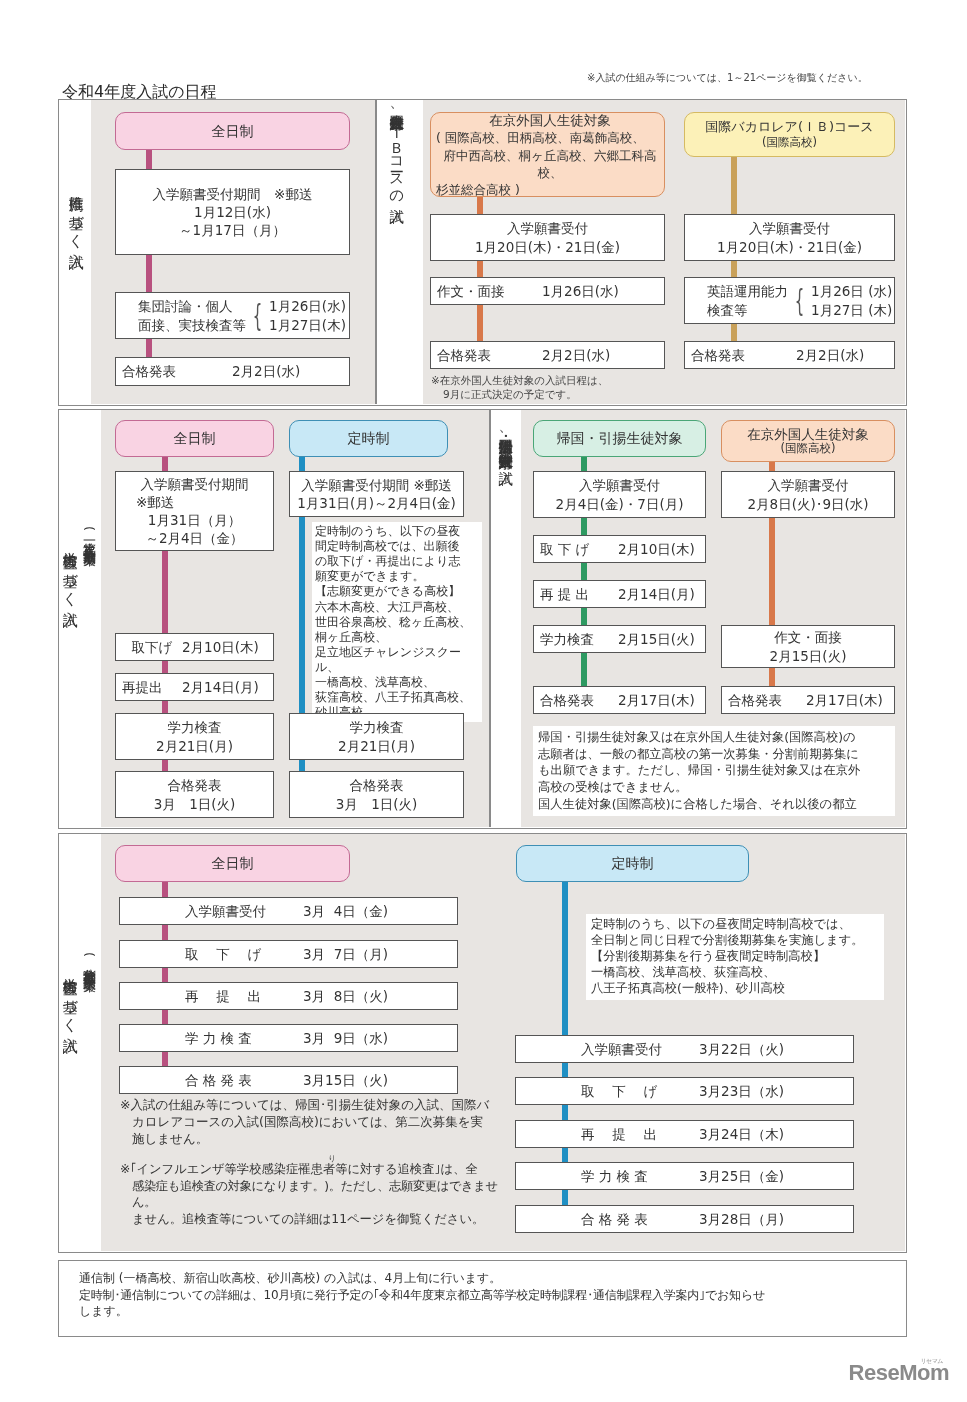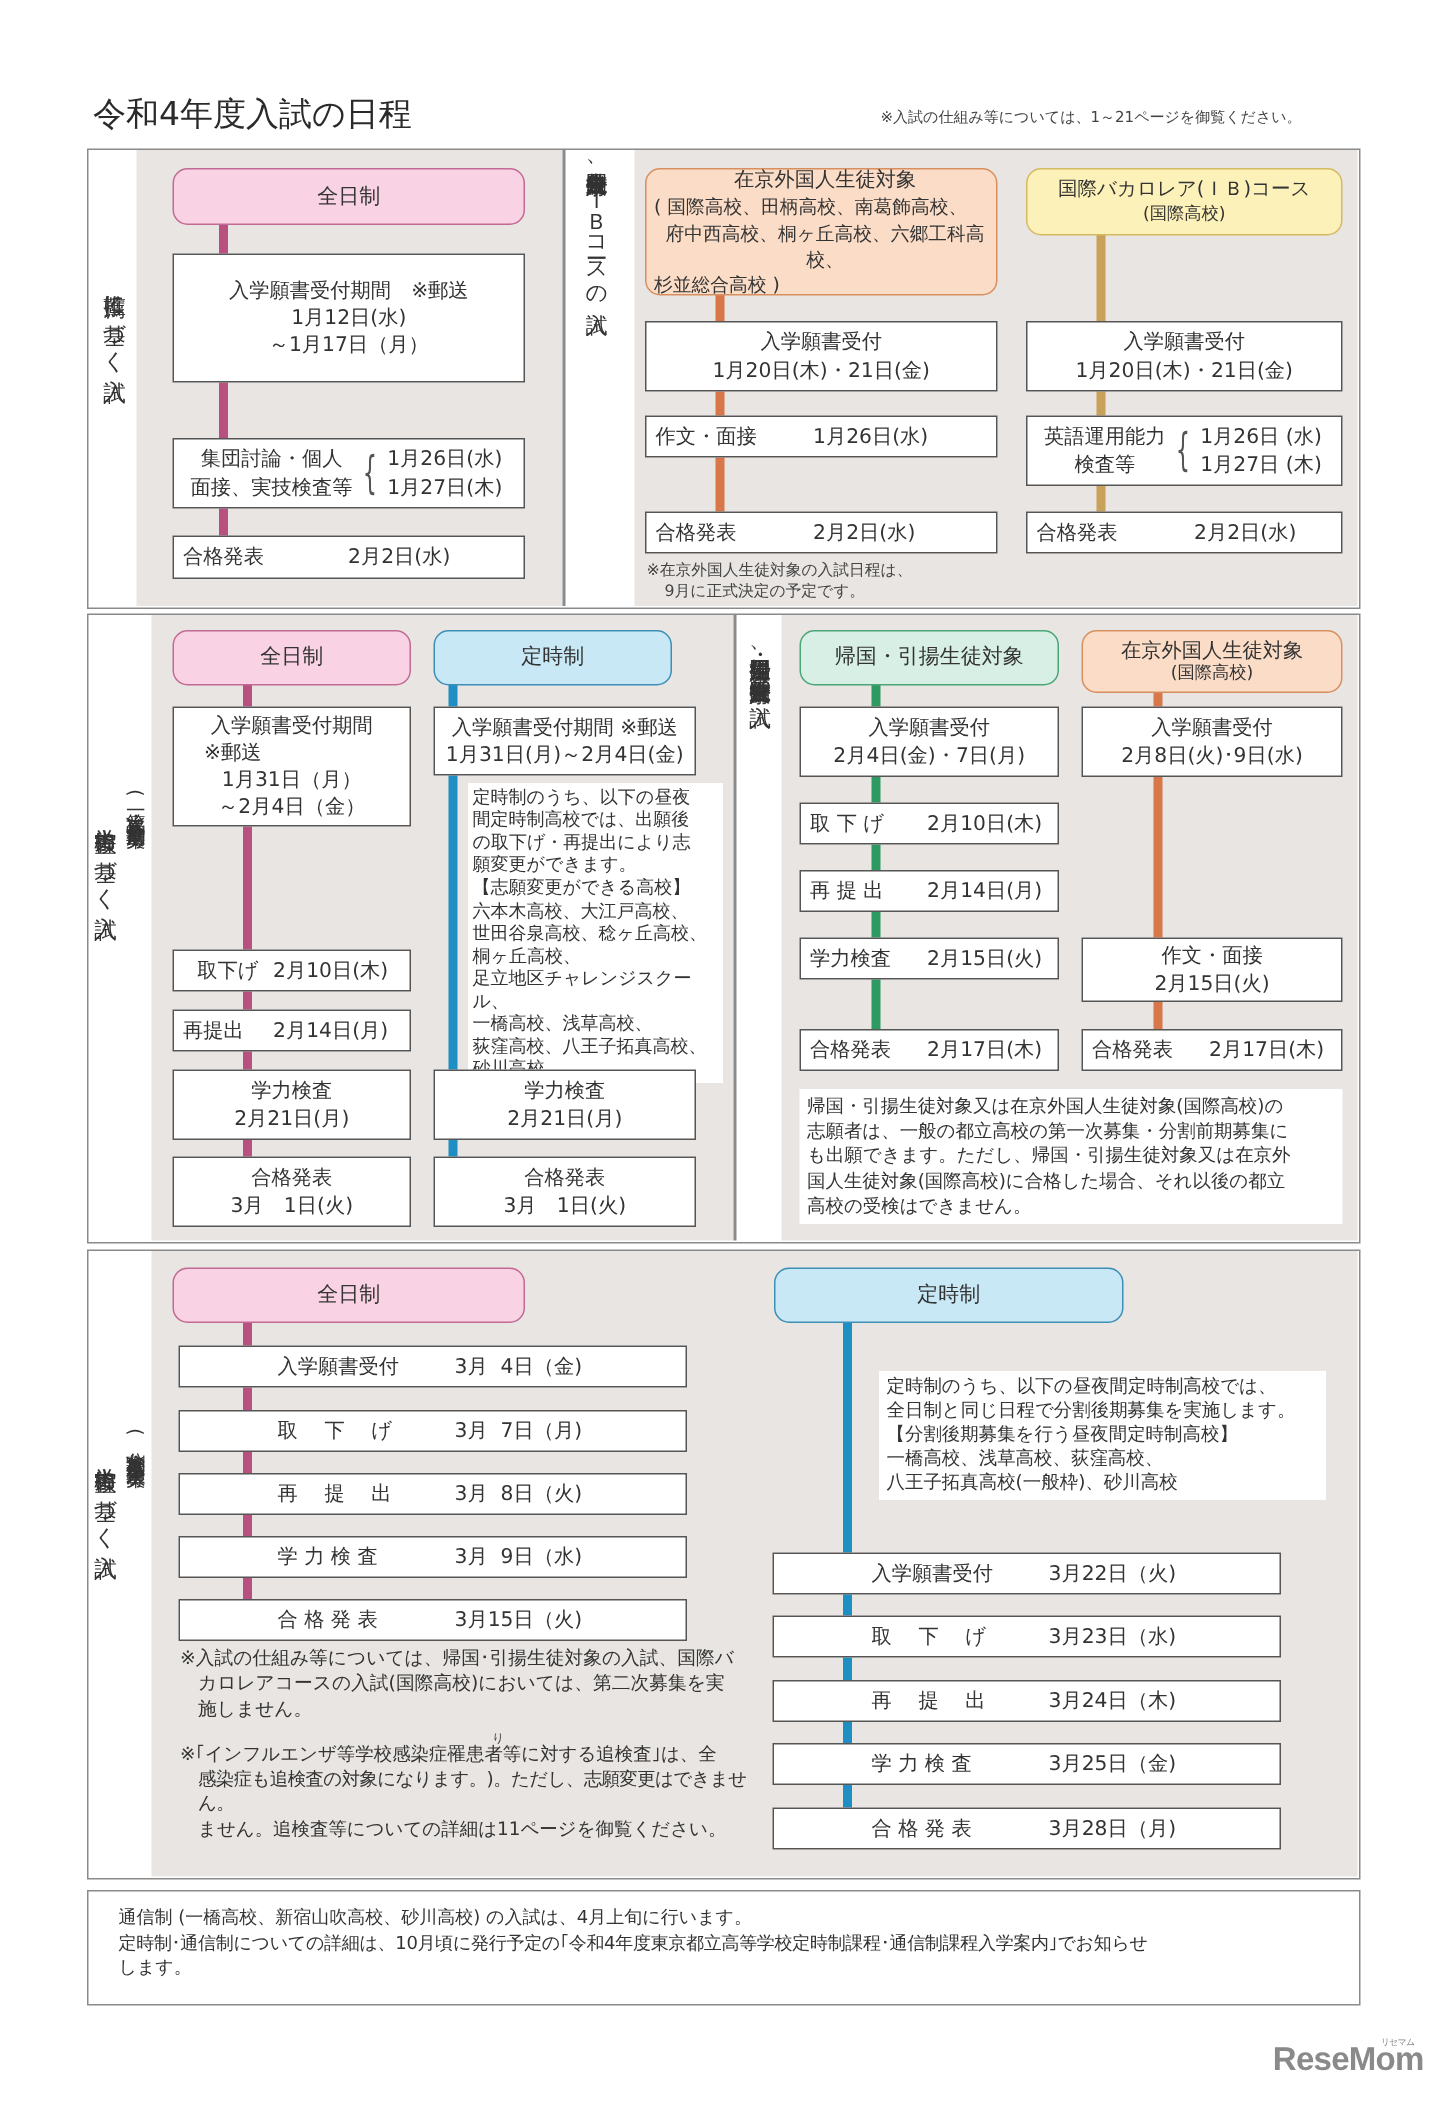--- a/index.html
+++ b/index.html
@@ -2,21 +2,21 @@
 <html><head>
 <meta charset="utf-8">
 <style>
   * { box-sizing: border-box; margin: 0; padding: 0; }
   body {
     width: 967px; height: 1402px; background: #ffffff; position: relative;
     font-family: "DejaVu Sans", "Liberation Sans", sans-serif; color: #333333;
     overflow: hidden;
   }
   .abs { position: absolute; }
-  .page-title { left: 62px; top: 61px; font-size: 22px; color: #2a2a2a; }
+  .page-title { left: 62px; top: 82px; font-size: 16px; color: #2a2a2a; }
   .page-note { left: 587px; top: 71px; font-size: 10px; color: #444; }
 
   .section { position: absolute; border: 1.5px solid #8a8a8a; background: #ffffff; }
   .gray { position: absolute; background: #e8e5e2; }
   .vlabel {
     position: absolute; writing-mode: vertical-rl; font-size: 15px; color: #333;
     letter-spacing: 1px; line-height: 1.15; white-space: nowrap;
   }
   .vlabel.small { font-size: 13px; }
   .divider { position: absolute; background: #8a8a8a; width: 1.5px; }
@@ -40,21 +40,21 @@
   .l-green { background: #2e9a62; }
 
   .step {
     position: absolute; background: #fff; border: 1.2px solid #555;
     font-size: 13.5px; line-height: 1.35; color: #333;
   }
   .step.center { display: flex; flex-direction: column; align-items: center; justify-content: center; text-align: center; }
   .step.left { display: flex; align-items: center; padding-left: 6px; }
   .step .lab { display: inline-block; }
   .step .val { display: inline-block; }
-  .brace-row { display: flex; align-items: center; padding-left: 11px; height: 100%; text-align: center; }
+  .brace-row { display: flex; align-items: center; padding-left: 22px; height: 100%; }
   .brace-row .blab { line-height: 1.4; }
   .brace-row .brace { font-size: 30px; line-height: 1; color: #555; margin: 0 2px; transform: scaleX(0.5); }
   .brace-row .bvals { line-height: 1.4; }
 
   .notebox { position: absolute; background: #fff; font-size: 12.5px; line-height: 1.32; color: #333; padding: 3px 5px; }
   .smallnote { position: absolute; font-size: 10.5px; line-height: 1.35; color: #444; }
   .footnote { position: absolute; font-size: 12.5px; line-height: 1.35; color: #333; }
   .footer { position: absolute; border: 1.5px solid #8a8a8a; background: #fff; font-size: 12px; line-height: 1.38; padding: 9px 20px; color: #333; }
   .logo { position: absolute; right: 18px; bottom: 16px; font-size: 22px; font-weight: bold; color: #8a8a8a; font-family: "Liberation Sans", sans-serif; letter-spacing: -0.5px; }
   .logo small { position: absolute; font-size: 6px; top: -3px; right: 6px; font-weight: normal; }
@@ -257,22 +257,22 @@
   <span>2月15日(火)</span>
 </div>
 <div class="step left" style="left:721px; top:686px; width:174px; height:28px;">
   <span class="lab" style="width:78px;">合格発表</span>
   <span class="val">2月17日(木)</span>
 </div>
 <div class="notebox" style="left:533px; top:726px; width:362px; font-size:12.3px; line-height:1.36;">
   <div>帰国・引揚生徒対象又は在京外国人生徒対象(国際高校)の</div>
   <div>志願者は、一般の都立高校の第一次募集・分割前期募集に</div>
   <div>も出願できます。ただし、帰国・引揚生徒対象又は在京外</div>
+  <div>高校の受検はできません。</div>
   <div>国人生徒対象(国際高校)に合格した場合、それ以後の都立</div>
-  <div>高校の受検はできません。</div>
 </div>
 
 <div class="section" style="left:58px; top:833px; width:849px; height:420px;">
   <div class="gray" style="left:42px; top:0; width:804px; height:417px;"></div>
   <div class="vlabel" style="left:2px; top:132px;">学力検査に基づく入試</div>
   <div class="vlabel small" style="left:22px; top:118px;">(分割後期募集・第二次募集)</div>
 </div>
 
 <div class="line l-pink" style="left:162px; top:880px; height:190px;"></div>
 <div class="header-box pink" style="left:115px; top:845px; width:235px; height:37px;">

